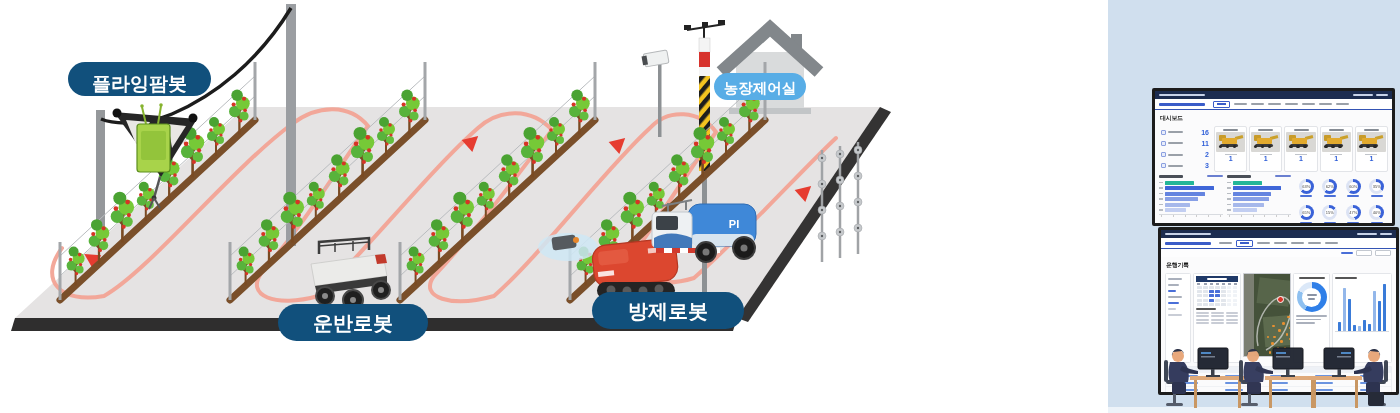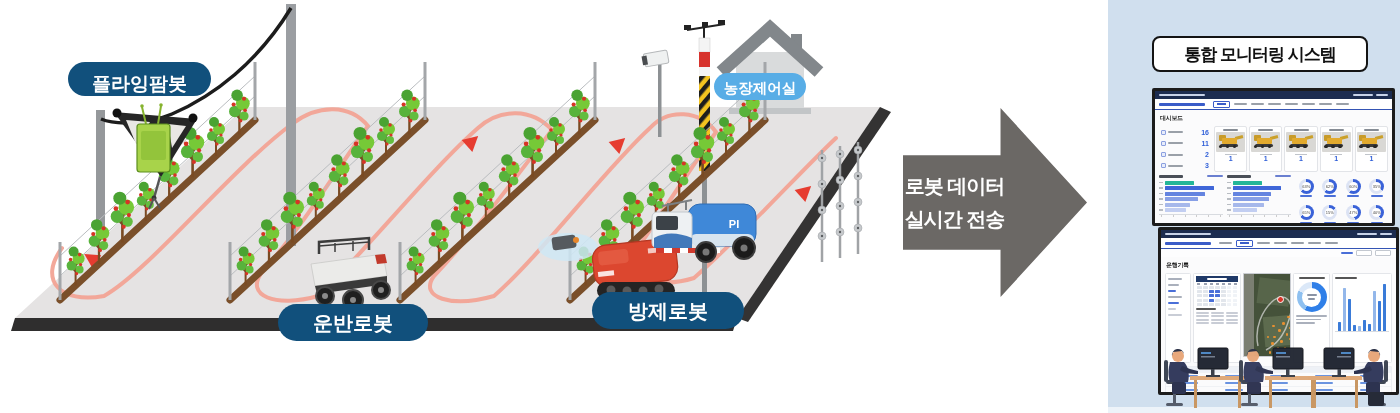--- a/index.html
+++ b/index.html
@@ -386,31 +386,22 @@
     <g>
       <rect x="592" y="292" width="152" height="37" rx="18.5" fill="#11507c"></rect>
       <text x="668" y="318" font-size="20" font-weight="bold" fill="#fff" text-anchor="middle">방제로봇</text>
     </g>
     <g>
       <rect x="714" y="73" width="92" height="27" rx="13.5" fill="#58ade6"></rect>
       <text x="760" y="92.5" font-size="14.5" font-weight="bold" fill="#fff" text-anchor="middle">농장제어실</text>
     </g>
   </svg>
 
-  <div class="big-arrow">
-    <div class="arrow-text">
-      <span>로봇 데이터</span>
-      <span>실시간 전송</span>
-    </div>
-  </div>
 
   <div class="panel">
-    <div class="title-plate">
-      <span>통합 모니터링 시스템</span>
-    </div>
 
     <div class="monitor m1">
       <div class="mtop">
         <span class="d" style="width:46px"></span>
         <span class="d" style="width:20px;margin-left:auto"></span>
         <span class="d" style="width:12px;margin-left:3px"></span>
       </div>
       <div class="mnav">
         <span class="title-d"></span>
         <span class="active">

